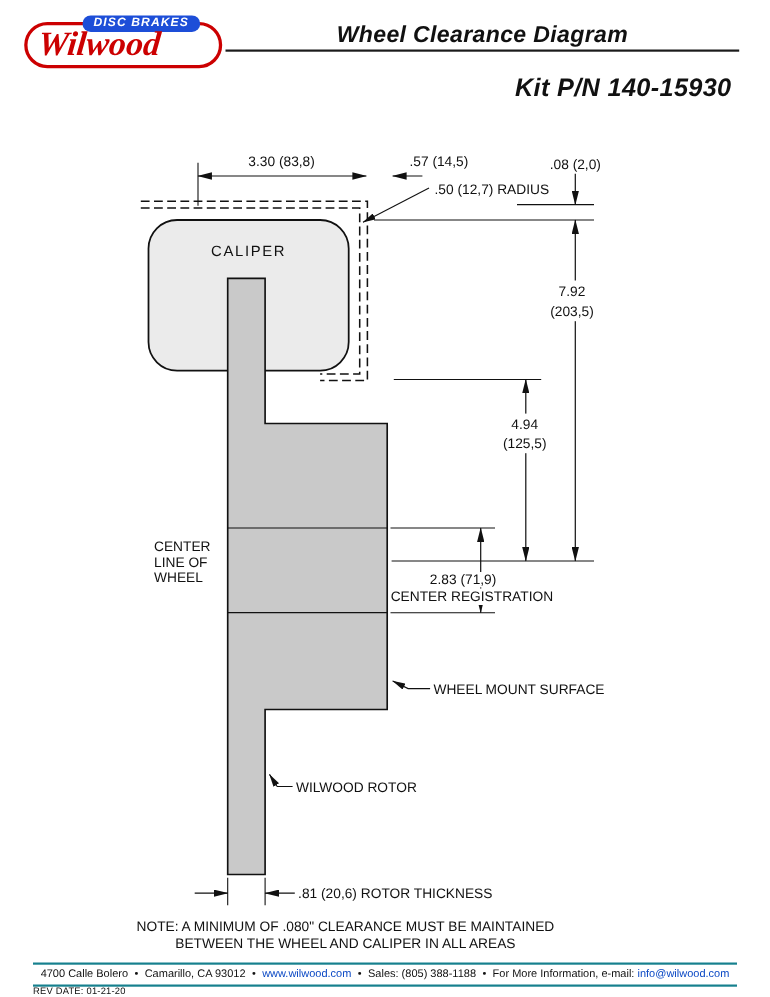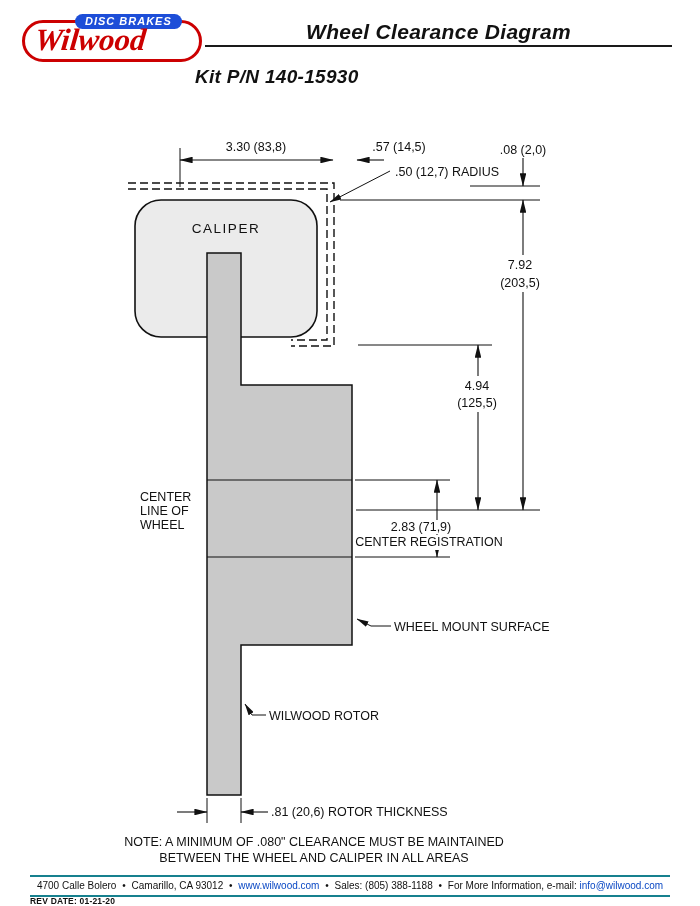--- a/index.html
+++ b/index.html
@@ -23,42 +23,42 @@
     position:absolute;left:10px;top:-2px;color:#cc0001;
     font-family:"Liberation Serif", serif;font-style:italic;font-weight:bold;
     font-size:31px;line-height:38px;transform:skewX(-6deg);white-space:nowrap;
   }
   .doc-title{
     left:205px;top:20px;width:467px;text-align:center;
     font-size:21px;font-weight:bold;font-style:italic;letter-spacing:.3px;
   }
   .header-rule{left:205px;top:45px;width:467px;height:2px;background:#1a1a1a;}
   .kit-title{
-    left:195px;top:66px;width:470px;text-align:left;
-    font-size:19px;font-weight:bold;font-style:italic;letter-spacing:.3px;
+    left:195px;top:66px;width:470px;text-align:right;
+    font-size:23px;font-weight:bold;font-style:italic;letter-spacing:.3px;
   }
 
   
   .diagram{left:0;top:120px;}
   svg text{font-family:"Liberation Sans", sans-serif;font-size:12.5px;fill:#111;}
   svg .lbl-c{text-anchor:middle;}
   svg .caliper-t{font-size:13.5px;letter-spacing:1.5px;}
   .thin{stroke:#111;stroke-width:1;fill:none;}
   .dim{stroke:#111;stroke-width:1.1;fill:none;}
   .dashed{stroke:#111;stroke-width:1.4;fill:none;stroke-dasharray:8 4;}
 
   
   .footer-rule{left:30px;width:640px;height:2px;background:#16808e;}
   .footer-text{
     left:0;top:880px;width:700px;text-align:center;font-size:10px;
     white-space:nowrap;color:#111;
   }
   .footer-text .sep{margin:0 3px;}
   .footer-text .link{color:#0a48c4;text-decoration:none;cursor:pointer;}
-  .rev{left:30px;top:896px;font-size:8.5px;font-weight:bold;letter-spacing:.2px;}
+  .rev{left:30px;top:896px;font-size:8.5px;font-weight:normal;letter-spacing:.2px;}
 </style>
 </head>
 <body>
 
 <div class="abs logo-box">
   <div class="logo-banner">DISC BRAKES</div>
   <div class="logo-script">Wilwood</div>
 </div>
 <div class="abs doc-title">Wheel Clearance Diagram</div>
 <div class="abs header-rule"></div>

